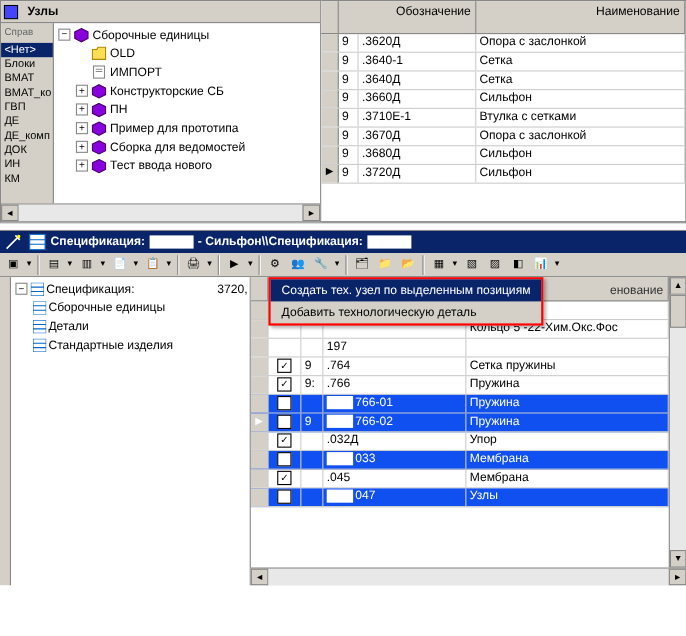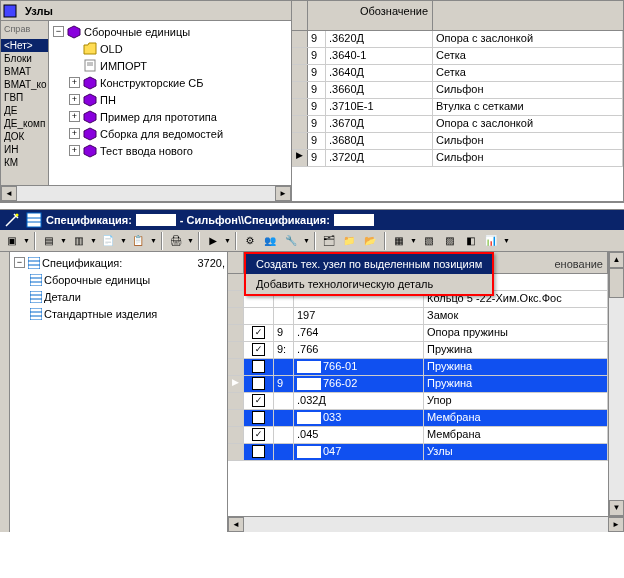--- a/index.html
+++ b/index.html
@@ -156,20 +156,21 @@
       <div class="arrow">◄</div>
       <div class="track"></div>
       <div class="arrow">►</div>
     </div>
   </div>
 
   <div class="right-grid">
     <div class="grid-header">
       <div class="hcell" style="width:16px"></div>
       <div class="hcell" style="width:125px">Обозначение</div>
+      <div class="hcell" style="flex:1">Наименование</div>
     </div>
     <div class="grid-body" id="top-grid-body">
         <div class="grid-row">
           <div class="row-indicator"></div>
     <div class="gcell" style="width:18px">9</div>
     <div class="gcell" style="width:107px">.3620Д</div>
     <div class="gcell" style="flex:1">Опора с заслонкой</div>
         </div>
         <div class="grid-row">
           <div class="row-indicator"></div>
@@ -340,30 +341,29 @@
     <div class="bcell" style="width:30px;text-align:center"></div>
     <div class="bcell" style="width:20px"></div>
     <div class="bcell" style="width:130px"></div>
     <div class="bcell" style="flex:1">Кольцо 5      -22-Хим.Окс.Фос</div>
             </div>
             <div class="brow">
               <div class="row-indicator bcell" style="width:16px;background:#d4d0c8"></div>
     <div class="bcell" style="width:30px;text-align:center"></div>
     <div class="bcell" style="width:20px"></div>
     <div class="bcell" style="width:130px">197</div>
-    <div class="bcell" style="flex:1">Замок</div>
             </div>
             <div class="brow">
               <div class="row-indicator bcell" style="width:16px;background:#d4d0c8"></div>
     <div class="bcell" style="width:30px;text-align:center">
                 <div class="checkbox">✓</div>
               </div>
     <div class="bcell" style="width:20px">9</div>
     <div class="bcell" style="width:130px">.764</div>
-    <div class="bcell" style="flex:1">Опора пружины</div>
+    <div class="bcell" style="flex:1">Сетка пружины</div>
             </div>
             <div class="brow">
               <div class="row-indicator bcell" style="width:16px;background:#d4d0c8"></div>
     <div class="bcell" style="width:30px;text-align:center">
                 <div class="checkbox">✓</div>
               </div>
     <div class="bcell" style="width:20px">9:</div>
     <div class="bcell" style="width:130px">.766</div>
     <div class="bcell" style="flex:1">Пружина</div>
             </div>

